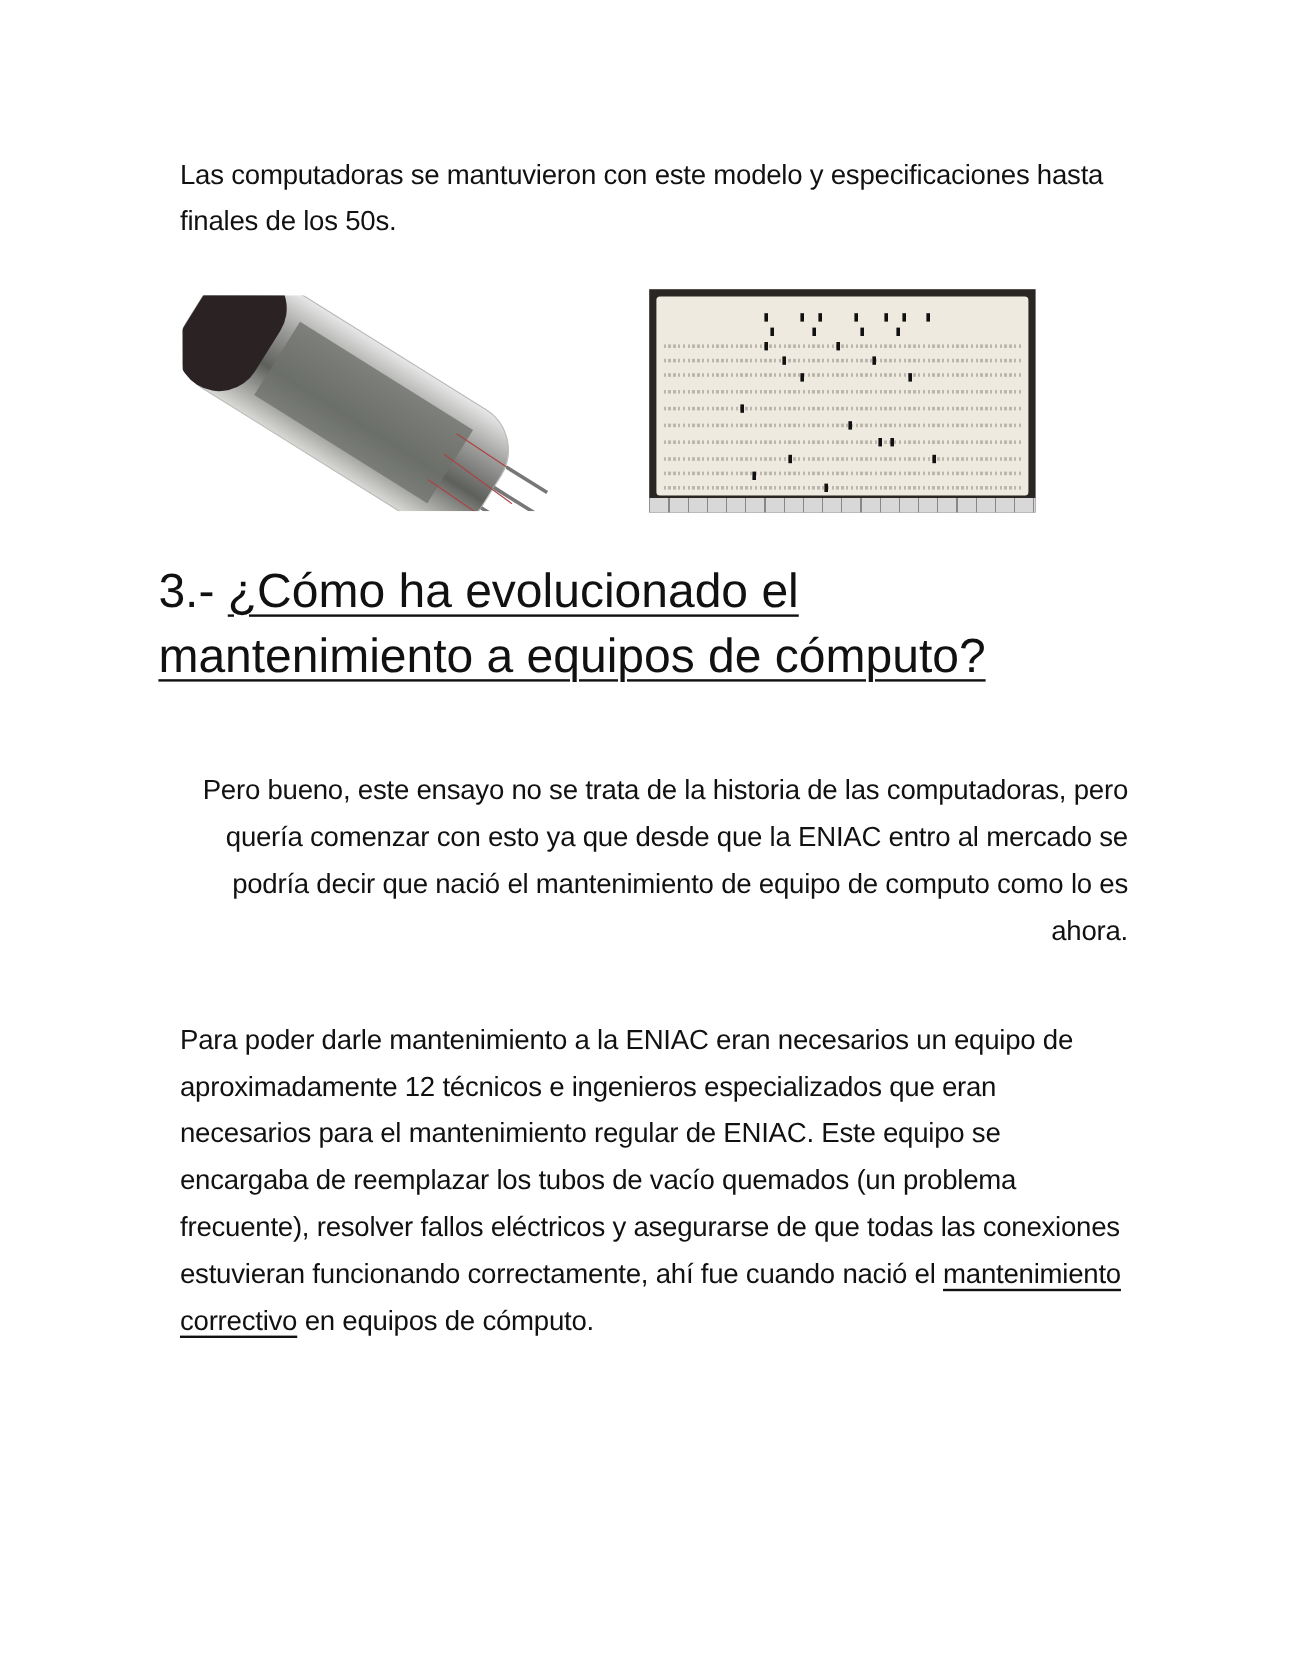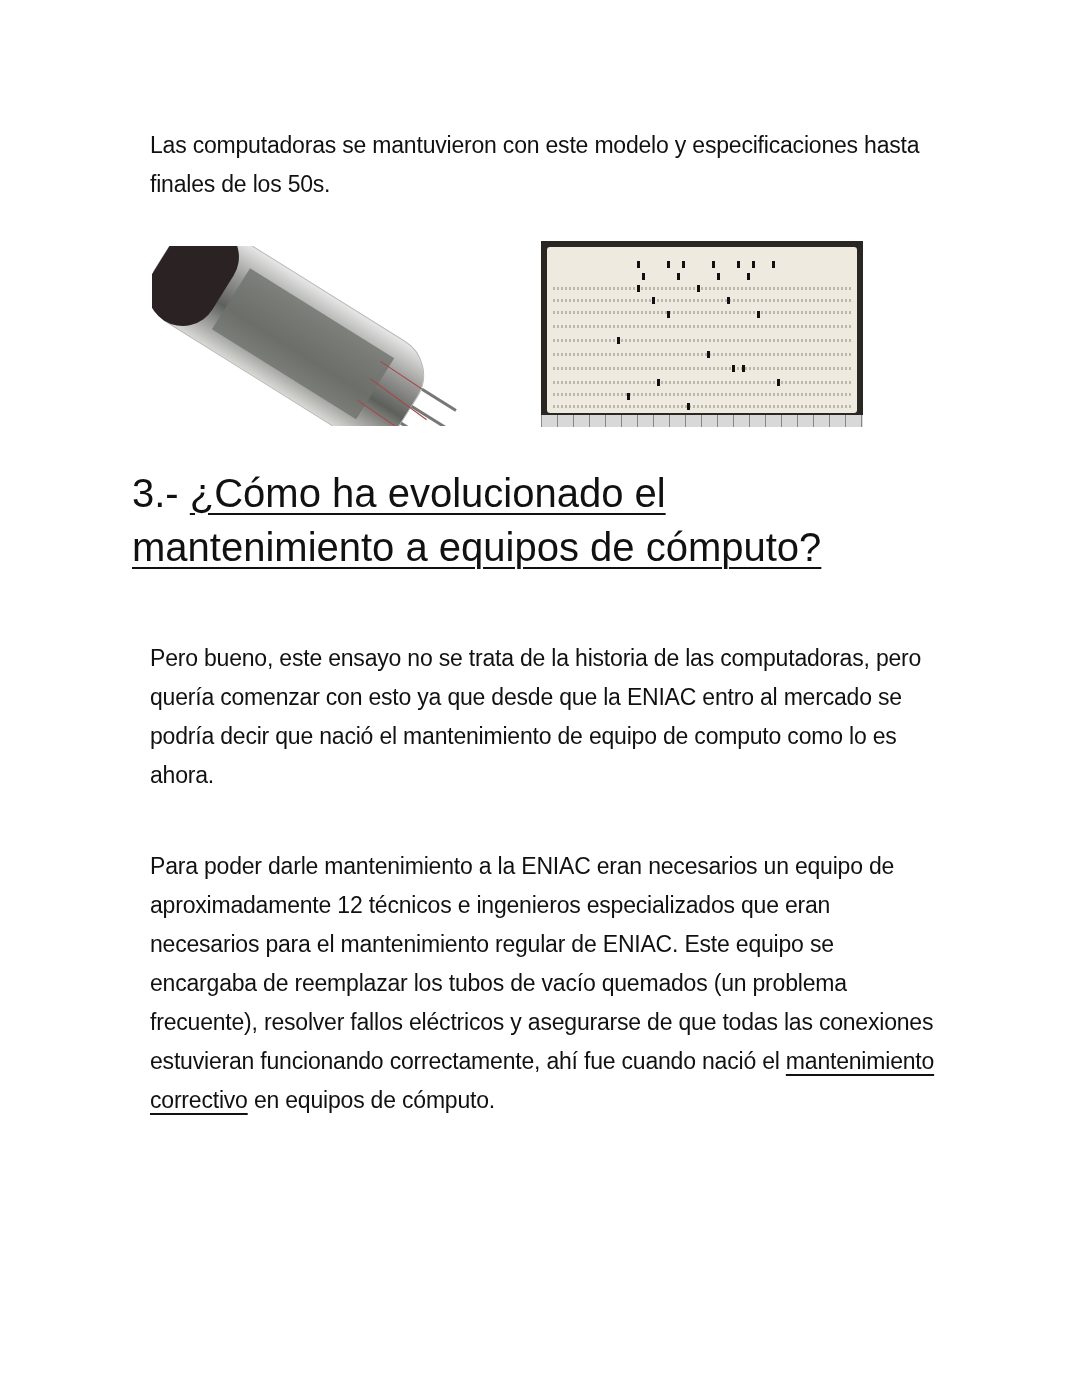--- a/index.html
+++ b/index.html
@@ -11,21 +11,21 @@
   #tube { left:152px; top:246px; width:316px; height:180px; background:#fff; overflow:hidden; }
   #card { left:541px; top:241px; width:322px; height:186px; background:#2a2624; }
   .card-inner { position:absolute; left:6px; top:6px; right:6px; bottom:14px; background:#efeadf; border-radius:3px; overflow:hidden; }
   .card-row { position:absolute; left:6px; right:6px; height:3px;
     background:repeating-linear-gradient(90deg,#9a958c 0 2px,transparent 2px 4px); opacity:.6;}
   .punch { position:absolute; width:3px; height:7px; background:#111; }
   .ruler { position:absolute; left:0; right:0; bottom:0; height:12px; background:#d8d8d8;
     background-image:repeating-linear-gradient(90deg,#888 0 1px,transparent 1px 16px); }
   #heading { position:absolute; left:132px; top:466px; font-size:40px; line-height:54px; font-weight:normal; margin:0; width:800px; }
   #heading .u { text-decoration:underline; text-decoration-thickness:2px; text-underline-offset:6px; }
-  #p1 { top:639px; }
+  #p1 { top:639px;text-align:right; }
   #p2 { top:847px; }
   .ul { text-decoration:underline; text-underline-offset:5px;text-align:right; }
 </style>
 </head>
 <body>
 
 <div class="para" id="intro">Las computadoras se mantuvieron con este modelo y especificaciones hasta finales de los 50s.</div>
 
 <div class="imgbox" id="tube">
   <svg width="316" height="180" viewBox="0 0 316 180">

